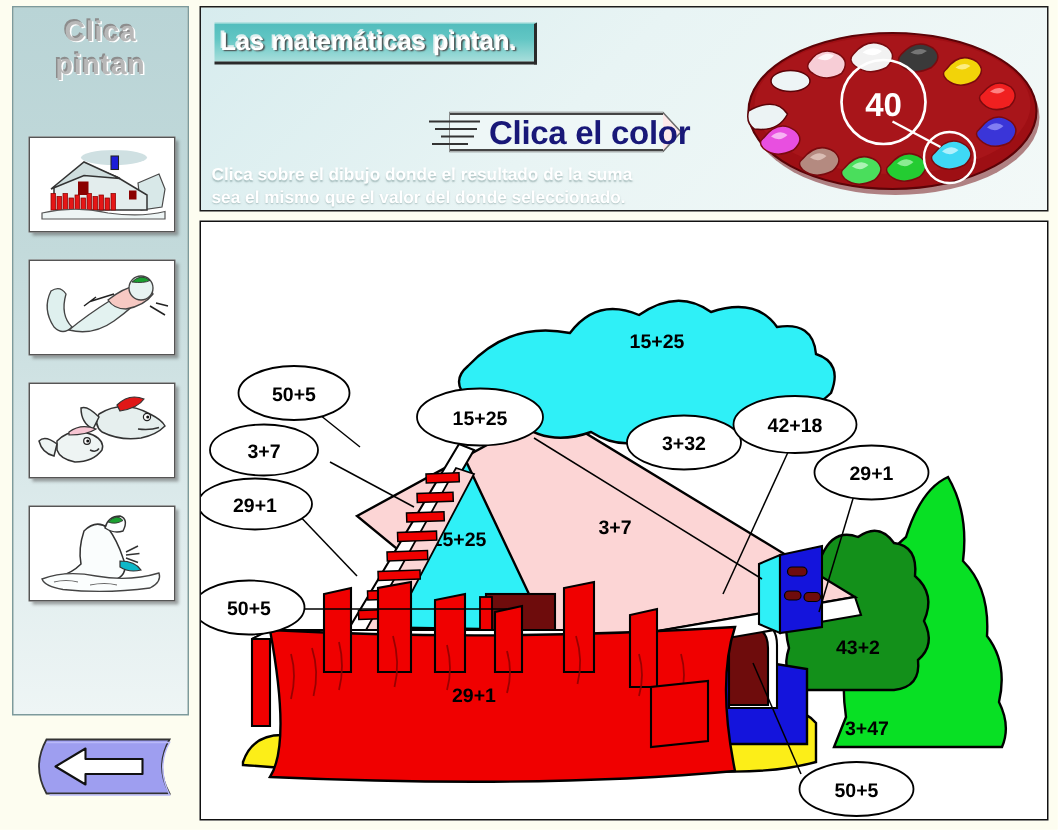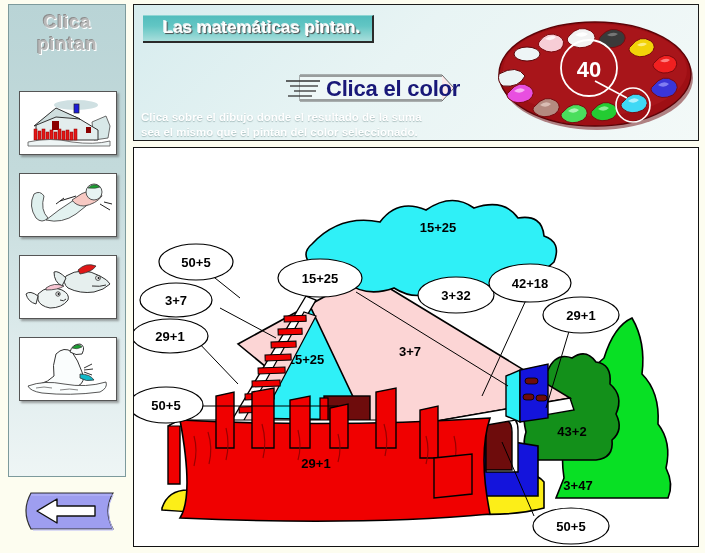--- a/index.html
+++ b/index.html
@@ -61,21 +61,21 @@
     position: absolute;
     left: 133px; top: 4px;
     width: 566px; height: 137px;
     background: linear-gradient(135deg,#d7ecee 0%, #e8f4f4 45%, #f3f9f8 100%);
     border: 1px solid #1c1c1c;
     box-sizing: border-box;
   }
   #title-box {
     position: absolute;
     left: 9px; top: 10px;
-    padding: 2px 12px 3px 20px;
+    padding: 2px 12px 3px 4px;
     background: linear-gradient(180deg,#53bdbd 0%, #62c6c4 40%, #a8dedb 100%);
     border-right: 2px solid #2a2a2a;
     border-bottom: 2px solid #2a2a2a;
     border-top: 1px solid #8fd5d3;
     font-size: 17px;
     font-weight: bold;
     color: #ffffff;
     text-shadow: 1px 1px 1px #4a4a4a, -1px -1px 0 #dfefef;
     white-space: nowrap;
   }
@@ -254,21 +254,21 @@
           <line x1="6" y1="13" x2="34" y2="13"></line>
           <line x1="10" y1="18" x2="32" y2="18"></line>
           <line x1="4" y1="23" x2="28" y2="23"></line>
         </g>
       </svg>
       <span class="lbl">Clica el color</span>
     </div>
 
     <div id="instruction">
       <div>Clica sobre el dibujo donde el resultado de la suma</div>
-      <div>sea el mismo que el pintan del color seleccionado.</div>
+      <div>sea el mismo que el valor del donde seleccionado.</div>
     </div>
 
     <div id="palette-box">
       <svg viewBox="0 0 200 134" xmlns="http://www.w3.org/2000/svg">
         <ellipse cx="100" cy="72" rx="96" ry="52" fill="#6d0a0e" opacity=".5"></ellipse>
         <ellipse cx="98" cy="68" rx="96" ry="52" fill="#9e0f14" stroke="#5c0307" stroke-width="1.4"></ellipse>
         <ellipse cx="98" cy="64" rx="92" ry="46" fill="#a8151a"></ellipse>
 
         <path d="M2 68 q18 -10 26 2 q-6 12 -22 10 q-6 -4 -4 -12 Z" fill="#ecf3f4" stroke="#5c0307" stroke-width="1"></path>
         <ellipse cx="30" cy="48" rx="13" ry="7" fill="#eef5f6" stroke="#5c0307" stroke-width="1"></ellipse>

